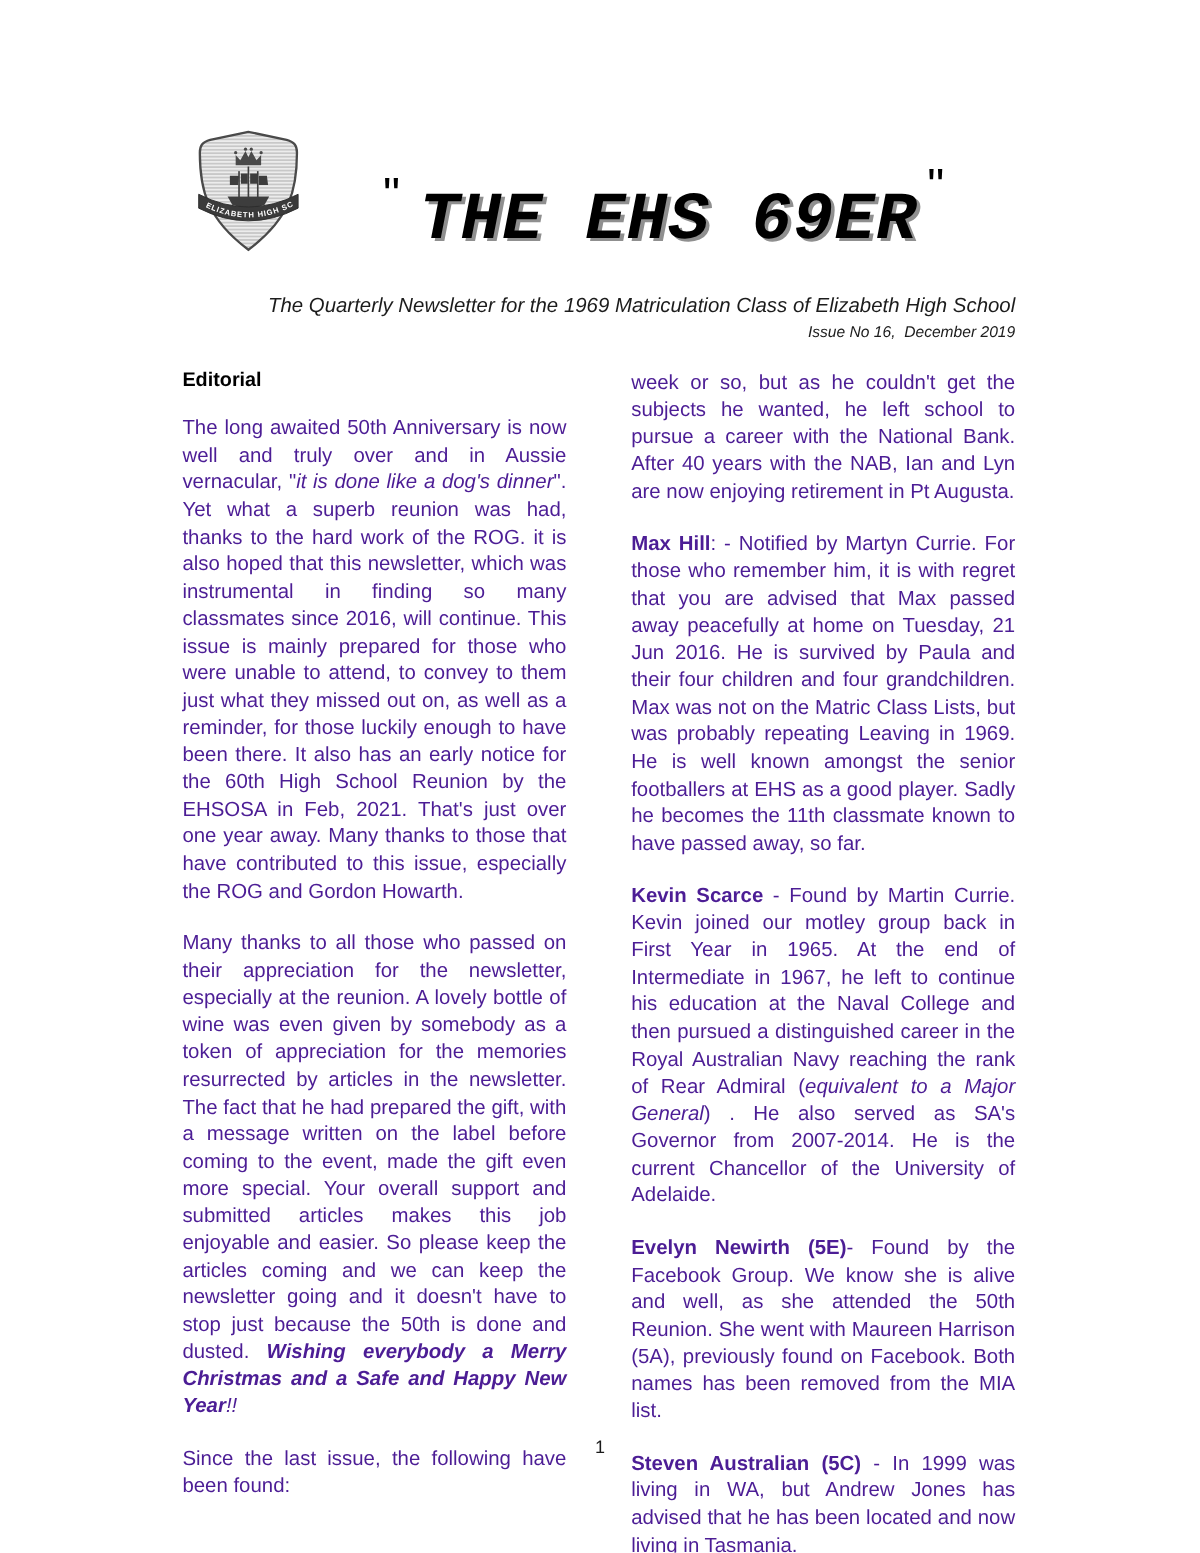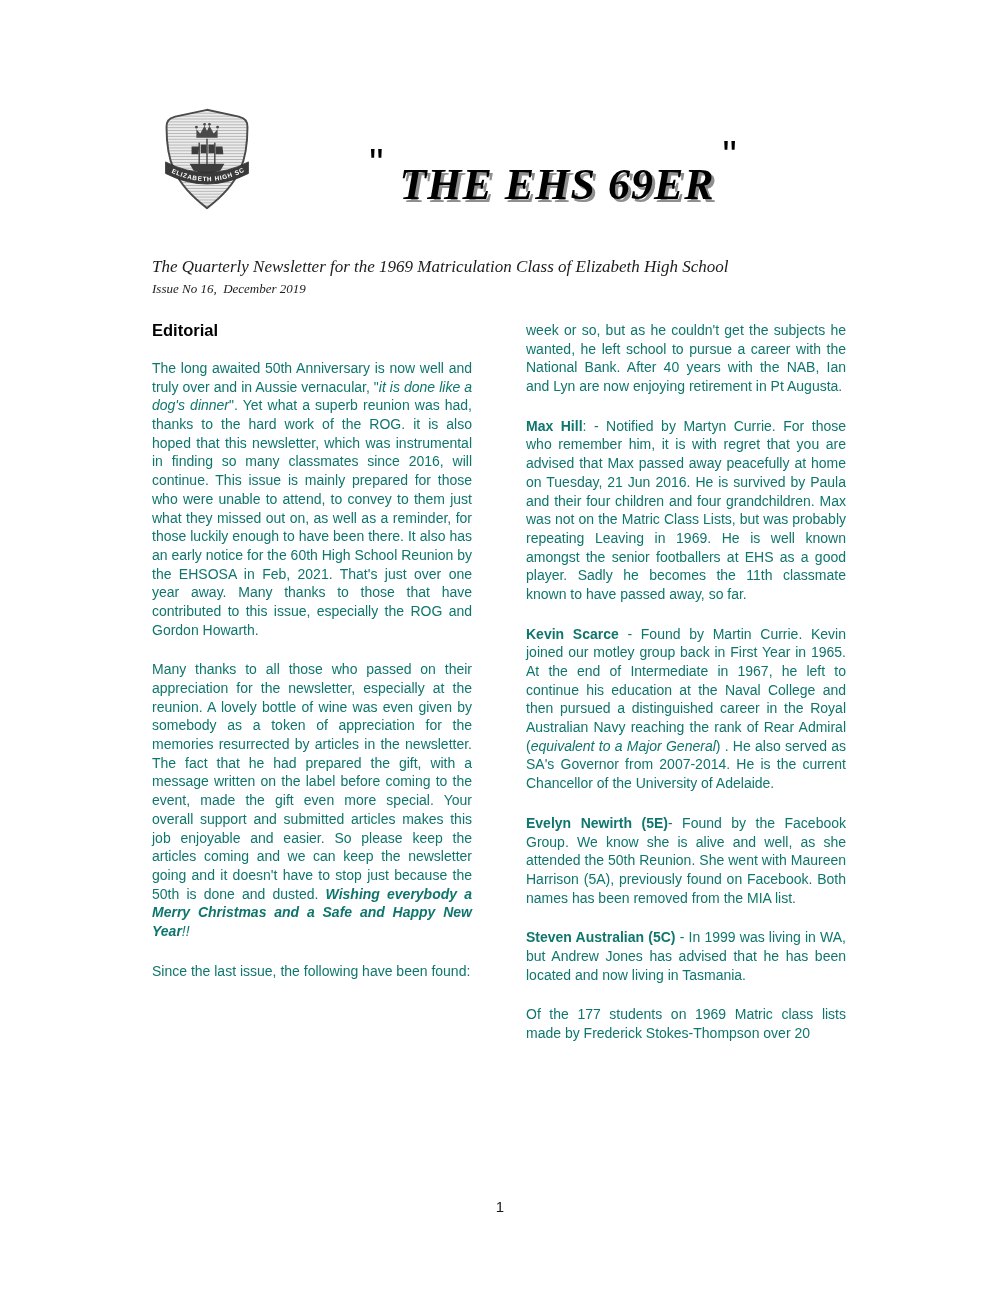--- a/index.html
+++ b/index.html
@@ -21,40 +21,40 @@
     text-align: center; white-space: nowrap;
   }
   .quote {
     font-family: "Liberation Sans", sans-serif;
     font-size: 40px; font-weight: 400; color: #000;
     vertical-align: 22px;
   }
   .quote.open { margin-right: 16px; }
   .quote.close { margin-left: 8px; vertical-align: 30px; }
   .title {
-    font-family: Liberation Serif, serif;
+    font-family: Liberation Mono, monospace;
     font-style: italic; font-weight: 700;
-    font-size: 44px; letter-spacing: 1px; color: #000;
+    font-size: 56px; letter-spacing: 1px; color: #000;
     text-shadow: 3px 3px 0 #8f8f8f;
   }
-  .subtitle { margin-top: 20px; text-align: left; font-family: Liberation Serif, serif; }
+  .subtitle { margin-top: 8px; text-align: right; }
   .subtitle .line1 {
     font-style: italic; font-size: 17px; color: #1c1c1c;
   }
   .subtitle .line2 {
     font-style: italic; font-size: 13px; color: #1c1c1c;
     margin-top: 4px; white-space: pre-wrap;
   }
   .columns { display: flex; gap: 54px; margin-top: 24px; }
   .col { width: 320px; }
   .col p {
     margin: 0 0 21px 0;
-    font-size: 14px; line-height: 1.335;
+    font-size: 17px; line-height: 1.335;
     text-align: justify;
-    color: #0f766e;
+    color: #4c1d95;
   }
   .heading {
     font-weight: 700; font-size: 16.5px; color: #000;
     margin: 22px 0 19px 0;
   }
   .heading:first-child { margin-top: 0; }
   .b { font-weight: 700; }
   .i { font-style: italic; }
   .footer {
     position: absolute; left: 0; right: 0; top: 1198px;

